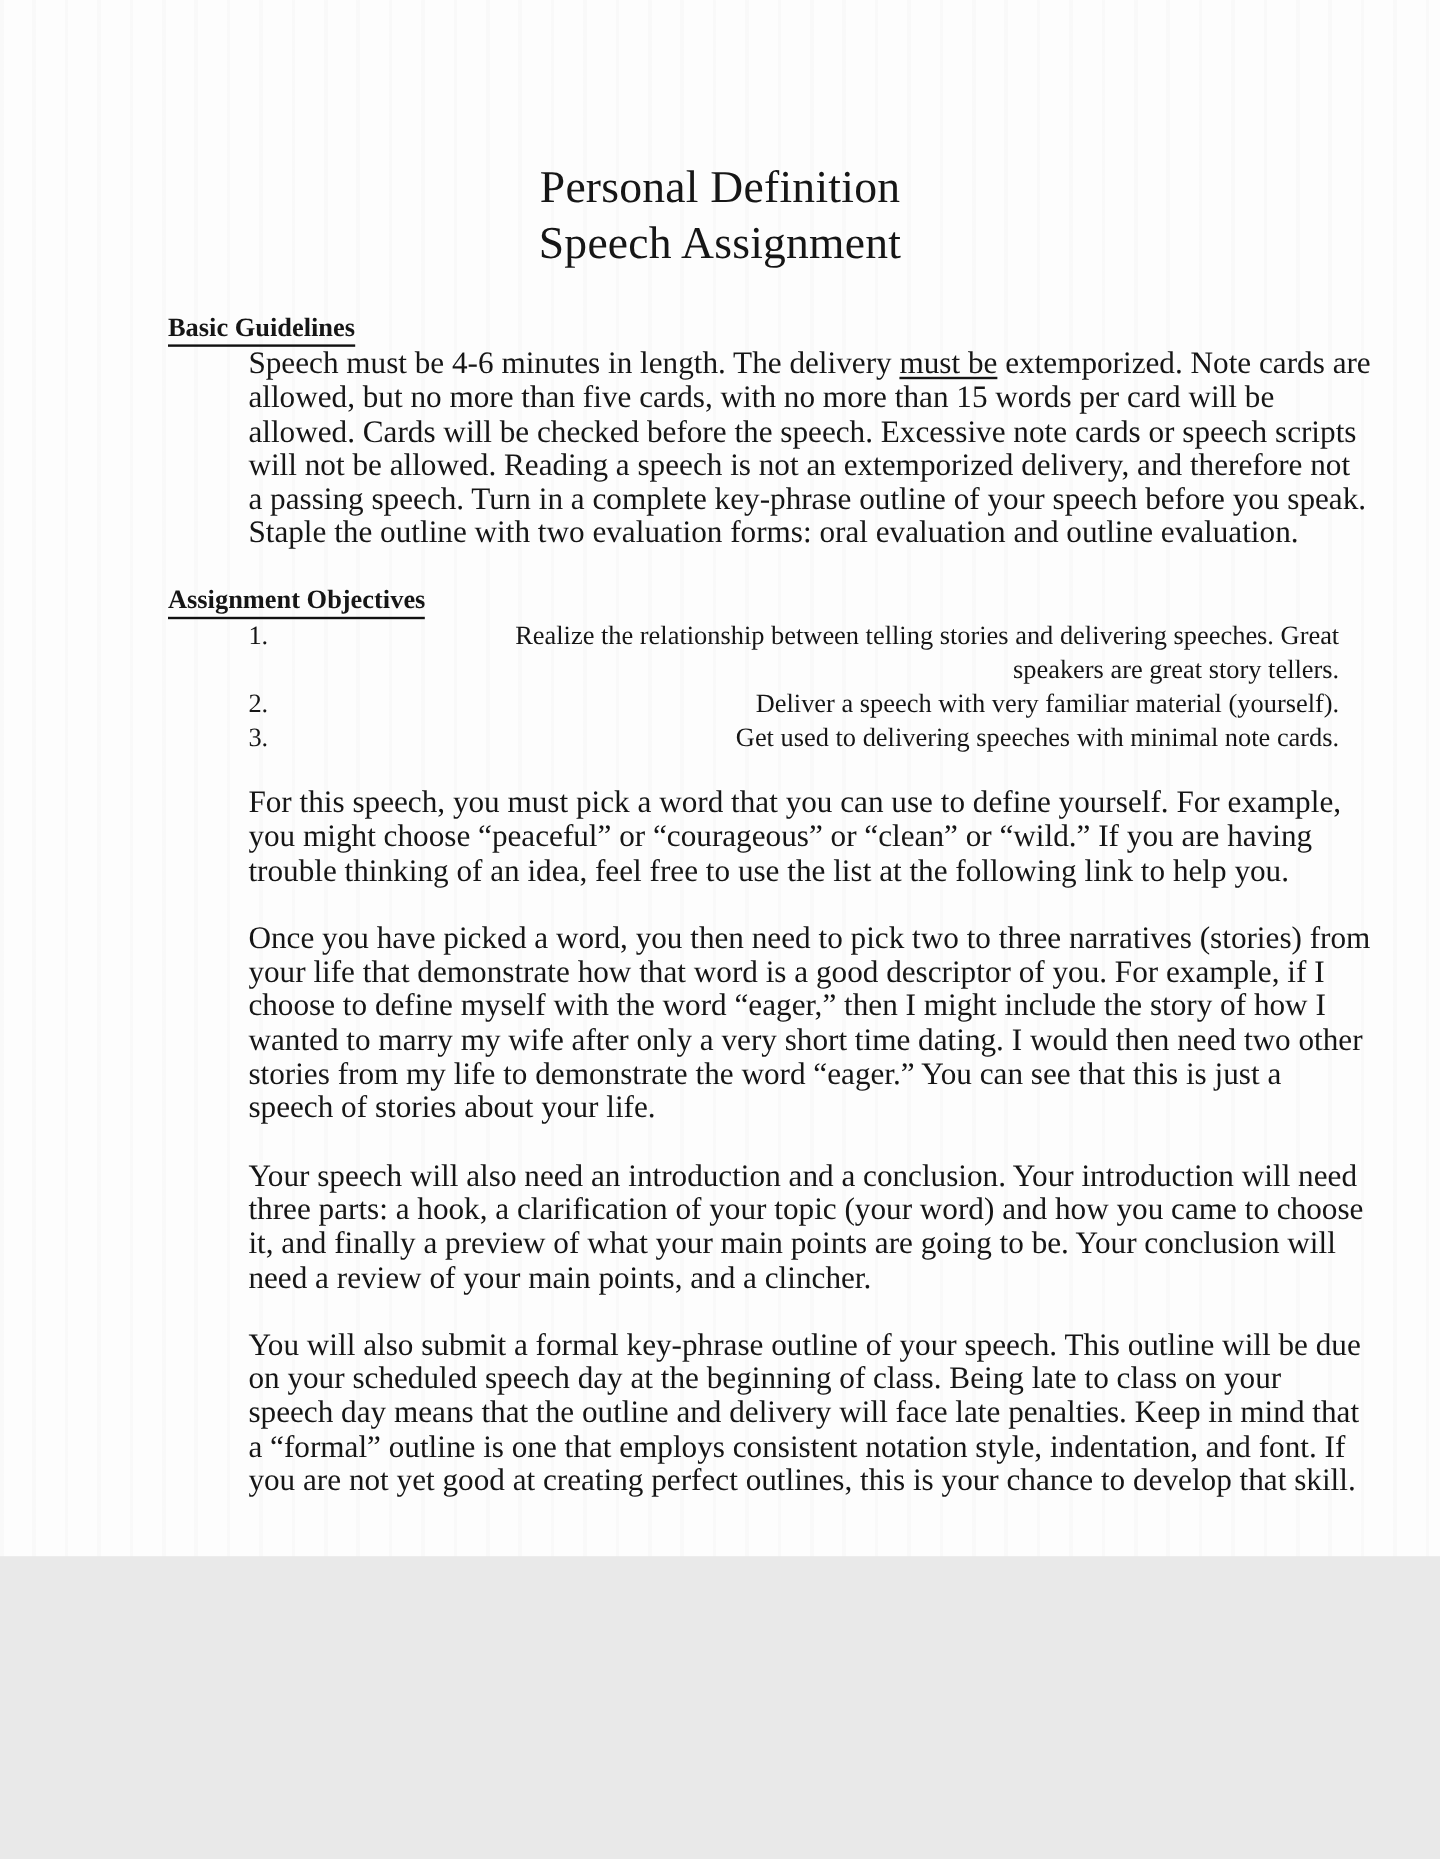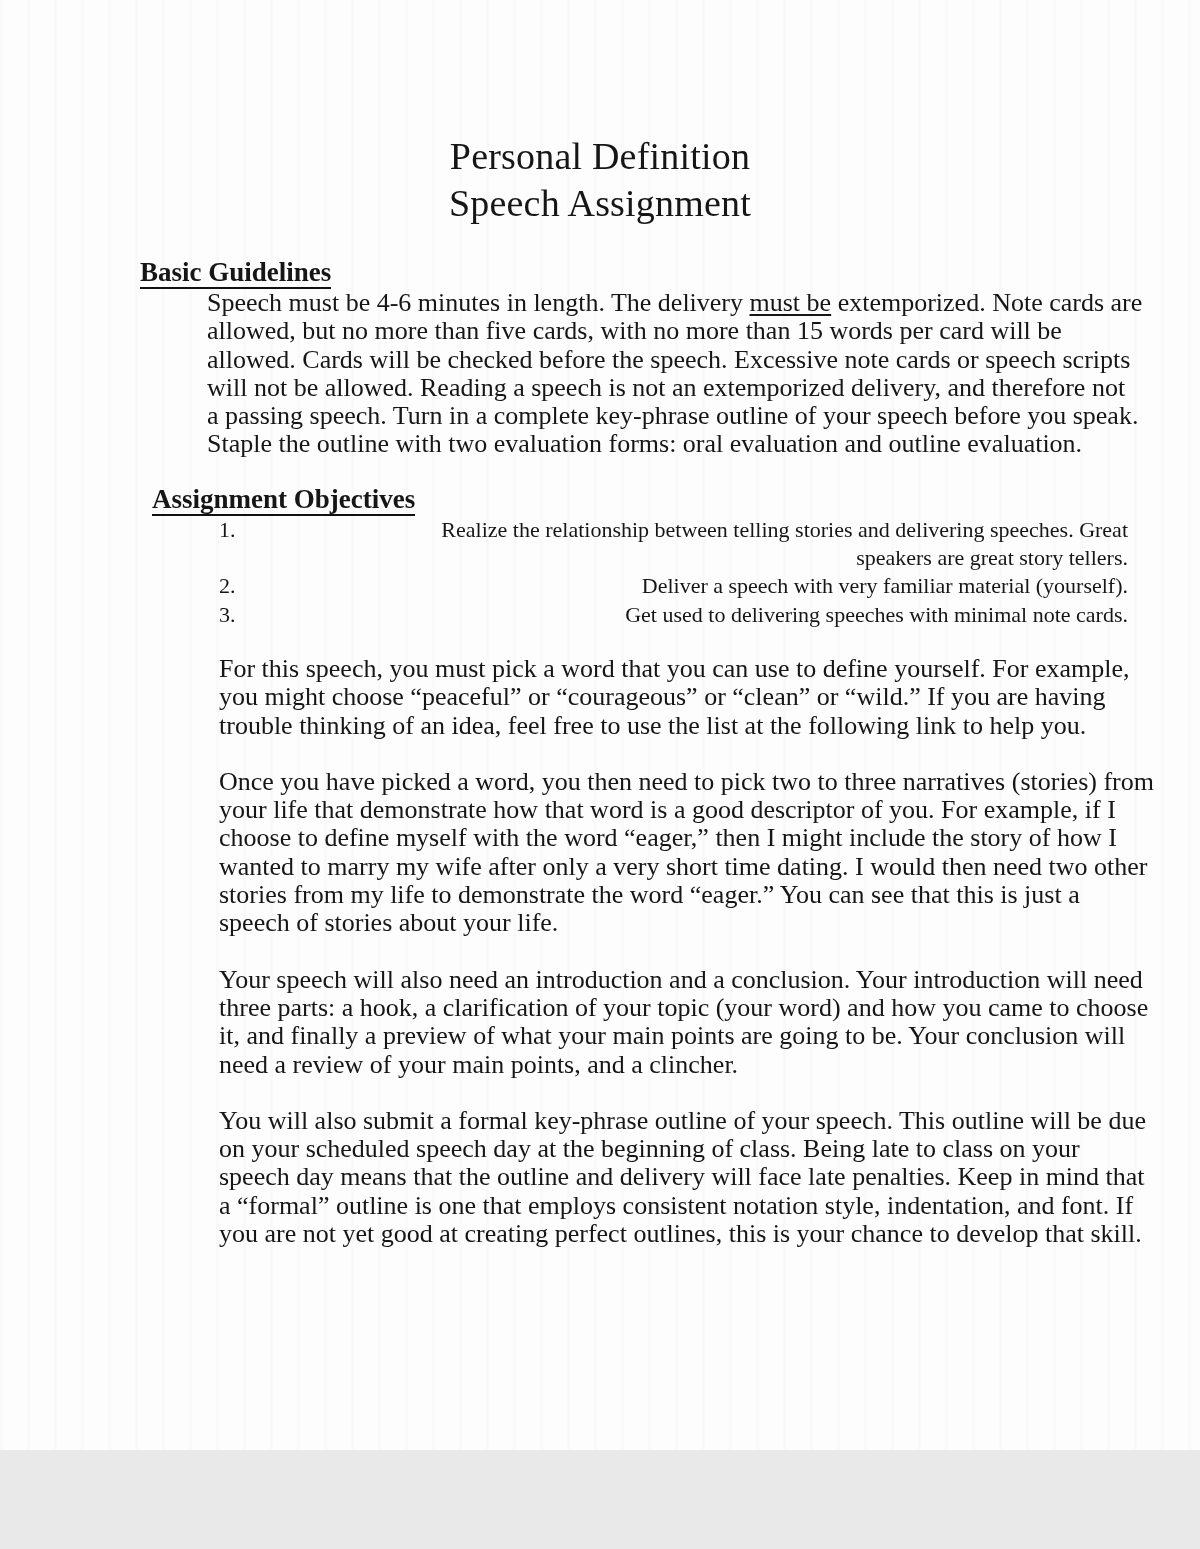--- a/index.html
+++ b/index.html
@@ -1,33 +1,33 @@
 <!DOCTYPE html>
 <html><head>
 <meta charset="utf-8">
 <style>
   * { margin:0; padding:0; box-sizing:border-box; }
   html,body { background:#e9e9e9; }
   .page {
     position:relative;
-    width:1200px; height:1450px;
+    width:1200px; height:1297px;
     margin:0;
     background:
       repeating-linear-gradient(90deg, rgba(0,0,0,0.016) 0px, rgba(0,0,0,0.016) 3px, rgba(0,0,0,0) 3px, rgba(0,0,0,0) 27px),
       #fdfdfd;
     font-family:"Liberation Serif","DejaVu Serif",serif;
     color:#161616;
     overflow:hidden;
   }
   .content { padding:133px 10px 0 140px; }
   .doc-title { width:920px; text-align:center; font-size:38px; line-height:47px; font-weight:400; letter-spacing:0.2px; }
   .doc-title .tline { display:block; }
   .section-first { margin-top:31px; }
-  .section + .section { margin-top:26px;margin-left:12px; }
-  .heading { font-size:27px; line-height:29px; font-weight:700; }
+  .section + .section { margin-top:26px; }
+  .heading { font-size:22px; line-height:29px; font-weight:700; }
   .heading .u { display:inline-block; border-bottom:2.5px solid #111; padding-bottom:0px; }
   .para {
     font-size:26px; line-height:28.3px;
     margin-left:67px; max-width:985px;
     white-space:pre-line;
   }
   .gap { margin-top:28px; }
   .inline-u { text-decoration:underline; text-underline-offset:3px; }
   .obj-list { margin-left:67px; font-size:22px; line-height:28.3px; }
   .obj-item { display:flex; }

